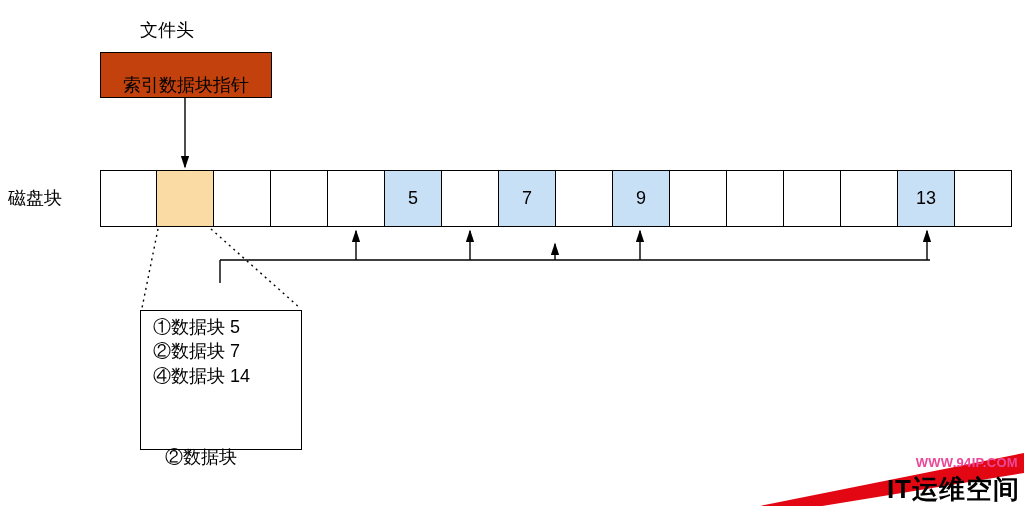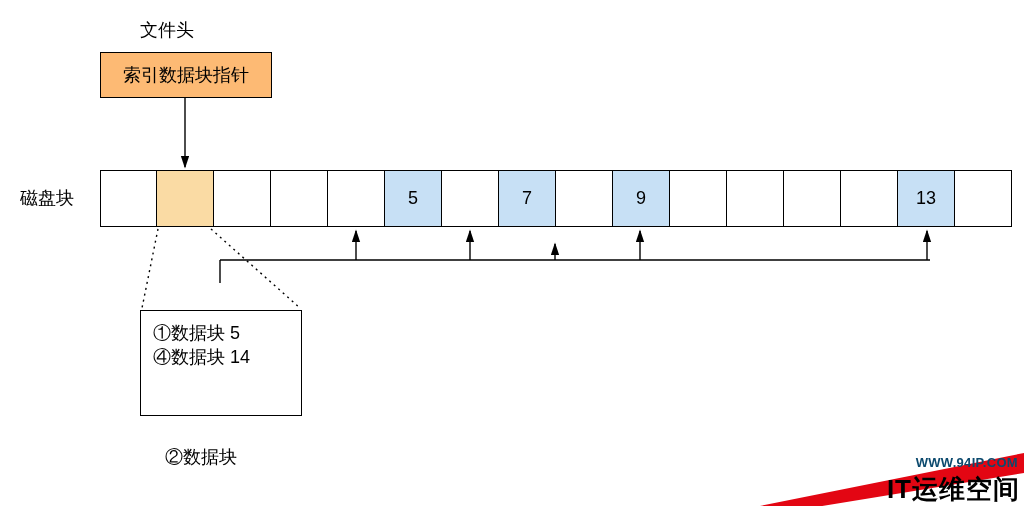--- a/index.html
+++ b/index.html
@@ -18,29 +18,29 @@
     height: 506px;
   }
   .abs { position: absolute; }
   .file-header-label {
     left: 140px; top: 18px;
     font-size: 18px;
   }
   .pointer-box {
     left: 100px; top: 52px;
     width: 170px; height: 44px;
-    background: #fdba74;
+    background: #c2410c;
     border: 1px solid #000;
     display: flex;
-    align-items: center;
+    align-items: flex-end;
     justify-content: center;
     font-size: 18px;
   }
   .disk-label {
-    left: 20px; top: 186px;
+    left: 8px; top: 186px;
     font-size: 18px;
   }
   .blocks {
     left: 100px; top: 170px;
     display: flex;
   }
   .block {
     width: 57px; height: 57px;
     border: 1px solid #000;
     border-left: none;
@@ -48,23 +48,23 @@
     display: flex;
     align-items: center;
     justify-content: center;
     font-size: 18px;
   }
   .block.first { border-left: 1px solid #000; }
   .block.index  { background: #fadba4; }
   .block.data   { background: #c7e0f5; }
   .index-box {
     left: 140px; top: 310px;
-    width: 162px; height: 106px;
+    width: 162px; height: 140px;
     border: 1px solid #000;
-    padding: 10px 12px;
+    padding: 4px 12px;
     box-sizing: border-box;
     font-size: 18px;
     line-height: 1.35;
   }
   .index-caption {
     left: 165px; top: 445px;
     font-size: 18px;
   }
   svg.overlay {
     position: absolute;
@@ -81,21 +81,21 @@
     border-bottom: 53px solid #e30613;
   }
   .wm-tri2 {
     left: 810px; top: 473px;
     width: 0; height: 0;
     border-left: 214px solid transparent;
     border-bottom: 35px solid #ffffff;
   }
   .wm-url {
     right: 6px; top: 455px;
-    color: #0c4a6e;
+    color: #ec4899;
     font-weight: bold;
     font-size: 13px;
     letter-spacing: 0.3px;
   }
   .wm-main {
     right: 4px; top: 472px;
     color: #000000;
     font-weight: 900;
     font-size: 26px;
     letter-spacing: 1px;
@@ -151,20 +151,21 @@
       <div class="block"></div>
       <div class="block"></div>
       <div class="block"></div>
       <div class="block"></div>
       <div class="block data">13</div>
       <div class="block"></div>
     </div>
 
   <div class="abs index-box" id="index-box">
       <div>①数据块 5</div>
+      <div>②数据块 7</div>
       <div>④数据块 14</div>
     </div>
 
   <div class="abs index-caption">②数据块</div>
 
   <div class="abs wm-tri1"></div>
   <div class="abs wm-tri2"></div>
   <div class="abs wm-url">WWW.94IP.COM</div>
   <div class="abs wm-main">IT运维空间</div>
 

